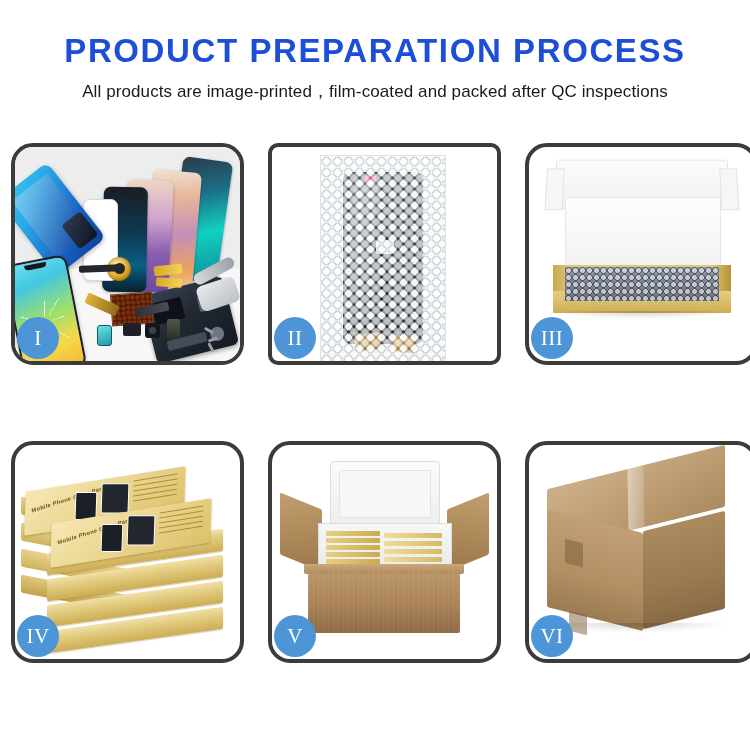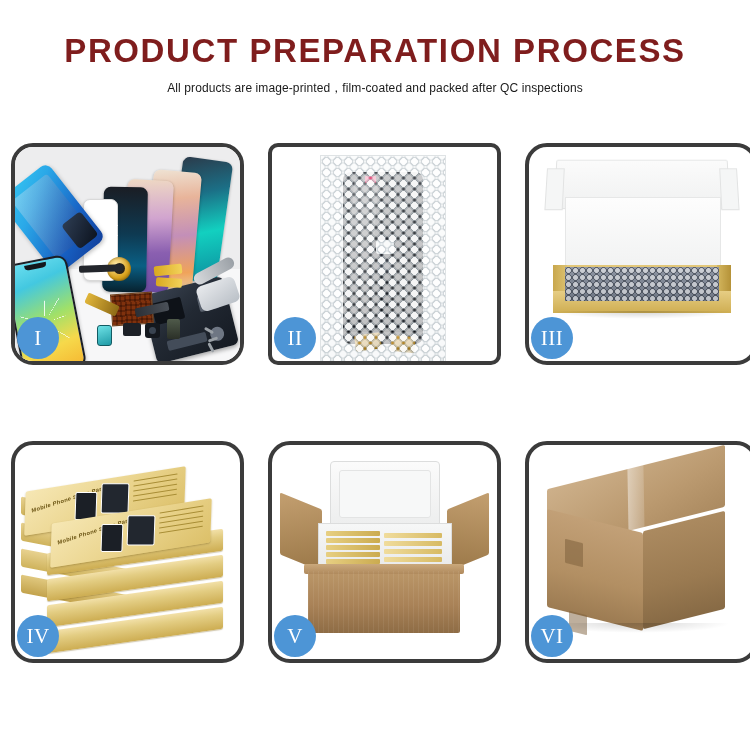--- a/index.html
+++ b/index.html
@@ -6,25 +6,25 @@
   body{
     width:750px;height:750px;background:#ffffff;
     font-family:"Liberation Sans","DejaVu Sans",sans-serif;
     overflow:hidden;position:relative;
   }
   .page{width:750px;height:750px;position:relative;}
 
   
   .header{text-align:center;padding-top:34px;}
   .title{
-    font-size:33px;font-weight:700;letter-spacing:1.6px;color:#7f1d1d;
+    font-size:33px;font-weight:700;letter-spacing:1.6px;color:#1d4ed8;
     line-height:1;margin:0;white-space:nowrap;
   }
   .subtitle{
-    font-size:12px;color:#1a1a1a;margin:0;padding-top:13px;
+    font-size:17px;color:#1a1a1a;margin:0;padding-top:13px;
     letter-spacing:.1px;white-space:nowrap;font-weight:400;
   }
 
   
   .grid{
     position:absolute;left:11px;top:143px;width:728px;height:542px;
     display:grid;grid-template-columns:233px 233px 233px;
     grid-template-rows:222px 222px;column-gap:24px;row-gap:76px;
   }
   .panel{

